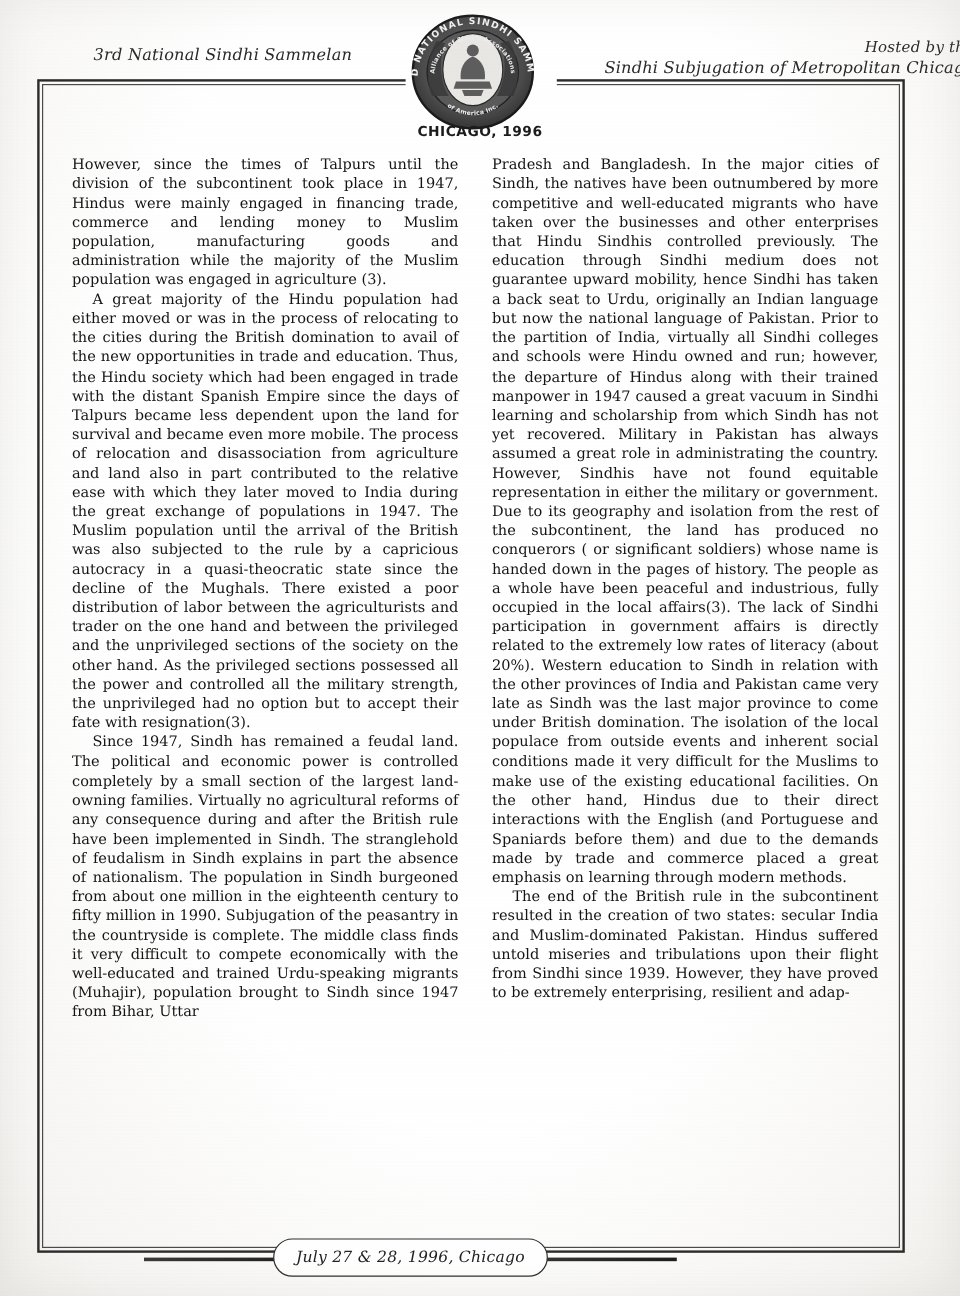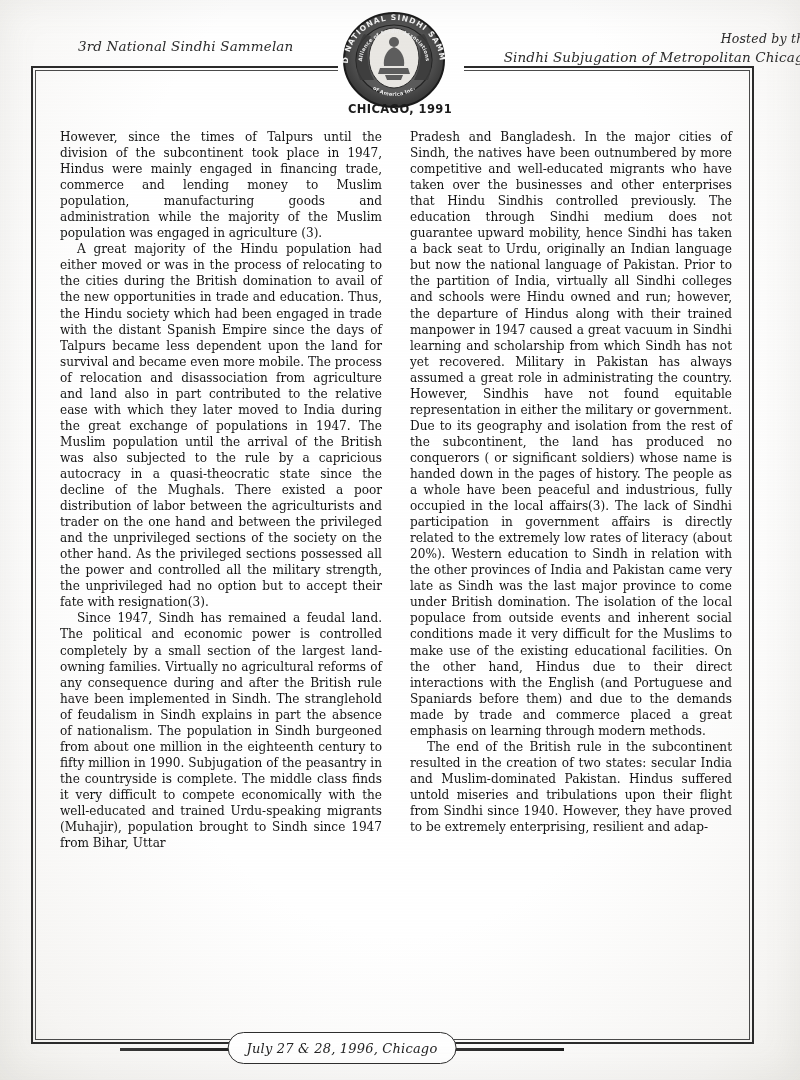--- a/index.html
+++ b/index.html
@@ -238,35 +238,35 @@
     <text font-family="DejaVu Sans, sans-serif" font-size="7.6" font-weight="700" fill="#f2f2f2" letter-spacing="1.1">
       <textPath href="#arcTop" startOffset="50%" text-anchor="middle">THIRD NATIONAL SINDHI SAMMELAN</textPath>
     </text>
     <text font-family="DejaVu Sans, sans-serif" font-size="5.1" font-weight="700" fill="#ededed" letter-spacing=".2">
       <textPath href="#arcIn" startOffset="50%" text-anchor="middle">Alliance of Sindhi Associations</textPath>
     </text>
     <text font-family="DejaVu Sans, sans-serif" font-size="5.1" font-weight="700" fill="#ededed" letter-spacing=".2">
       <textPath href="#arcBot" startOffset="50%" text-anchor="middle">of America Inc.</textPath>
     </text>
   </svg>
-  <div class="emblem-caption">CHICAGO, 1991</div>
+  <div class="emblem-caption">CHICAGO, 1996</div>
 </div>
 
 <div class="frame-outer"></div>
 <div class="frame-inner"></div>
 
 <div class="columns">
   <div class="col">
     <p class="noindent">However, since the times of Talpurs until the division of the subcontinent took place in 1947, Hindus were mainly engaged in financing trade, commerce and lending money to Muslim population, manufacturing goods and administration while the majority of the Muslim population was engaged in agriculture (3).</p>
     <p>A great majority of the Hindu population had either moved or was in the process of relocating to the cities during the British domination to avail of the new opportunities in trade and education. Thus, the Hindu society which had been engaged in trade with the distant Spanish Empire since the days of Talpurs became less dependent upon the land for survival and became even more mobile. The process of relocation and disassociation from agriculture and land also in part contributed to the relative ease with which they later moved to India during the great exchange of populations in 1947. The Muslim population until the arrival of the British was also subjected to the rule by a capricious autocracy in a quasi-theocratic state since the decline of the Mughals. There existed a poor distribution of labor between the agriculturists and trader on the one hand and between the privileged and the unprivileged sections of the society on the other hand. As the privileged sections possessed all the power and controlled all the military strength, the unprivileged had no option but to accept their fate with resignation(3).</p>
     <p>Since 1947, Sindh has remained a feudal land. The political and economic power is controlled completely by a small section of the largest land-owning families. Virtually no agricultural reforms of any consequence during and after the British rule have been implemented in Sindh. The stranglehold of feudalism in Sindh explains in part the absence of nationalism. The population in Sindh burgeoned from about one million in the eighteenth century to fifty million in 1990. Subjugation of the peasantry in the countryside is complete. The middle class finds it very difficult to compete economically with the well-educated and trained Urdu-speaking migrants (Muhajir), population brought to Sindh since 1947 from Bihar, Uttar</p>
   </div>
   <div class="col">
     <p class="noindent">Pradesh and Bangladesh. In the major cities of Sindh, the natives have been outnumbered by more competitive and well-educated migrants who have taken over the businesses and other enterprises that Hindu Sindhis controlled previously. The education through Sindhi medium does not guarantee upward mobility, hence Sindhi has taken a back seat to Urdu, originally an Indian language but now the national language of Pakistan. Prior to the partition of India, virtually all Sindhi colleges and schools were Hindu owned and run; however, the departure of Hindus along with their trained manpower in 1947 caused a great vacuum in Sindhi learning and scholarship from which Sindh has not yet recovered. Military in Pakistan has always assumed a great role in administrating the country. However, Sindhis have not found equitable representation in either the military or government. Due to its geography and isolation from the rest of the subcontinent, the land has produced no conquerors ( or significant soldiers) whose name is handed down in the pages of history. The people as a whole have been peaceful and industrious, fully occupied in the local affairs(3). The lack of Sindhi participation in government affairs is directly related to the extremely low rates of literacy (about 20%). Western education to Sindh in relation with the other provinces of India and Pakistan came very late as Sindh was the last major province to come under British domination. The isolation of the local populace from outside events and inherent social conditions made it very difficult for the Muslims to make use of the existing educational facilities. On the other hand, Hindus due to their direct interactions with the English  (and Portuguese and Spaniards before them) and due to the demands made by trade and commerce placed a great emphasis on learning through modern methods.</p>
-    <p>The end of the British rule in the subcontinent resulted in the creation of two states: secular India and Muslim-dominated Pakistan. Hindus suffered untold miseries and tribulations upon their flight from Sindhi since 1940. However, they have proved to be extremely enterprising, resilient and adap-</p>
+    <p>The end of the British rule in the subcontinent resulted in the creation of two states: secular India and Muslim-dominated Pakistan. Hindus suffered untold miseries and tribulations upon their flight from Sindhi since 1939. However, they have proved to be extremely enterprising, resilient and adap-</p>
   </div>
 </div>
 
 <div class="footer">
   <div class="footer-rule-l"></div>
   <div class="footer-rule-r"></div>
   <div class="footer-pill">
     <span class="footer-text">July 27 &amp; 28, 1996, Chicago</span>
   </div>
 </div>

